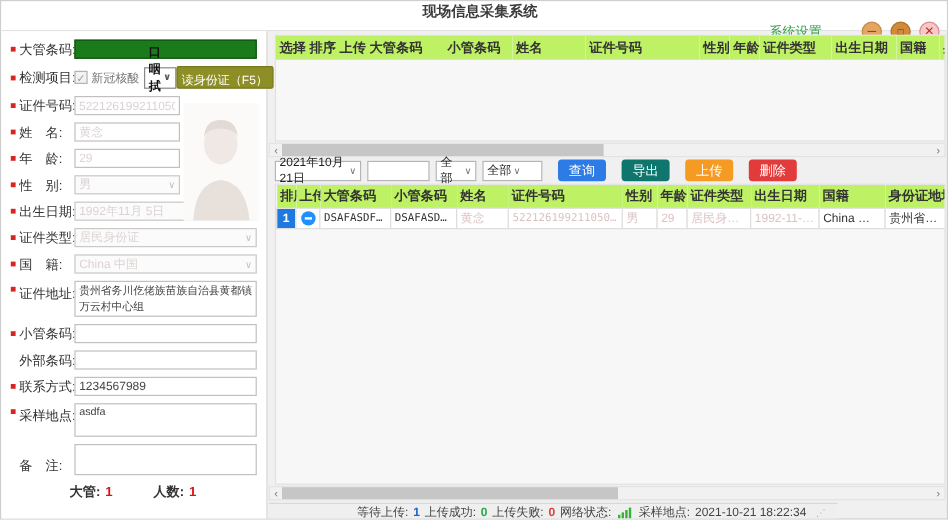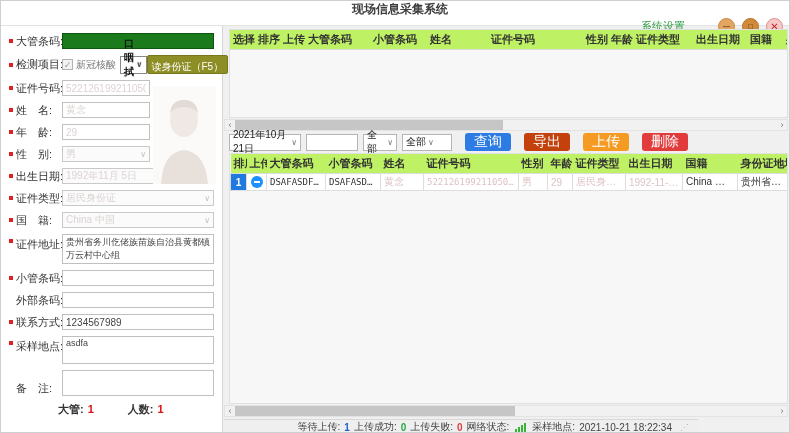--- a/index.html
+++ b/index.html
@@ -61,22 +61,22 @@
   #hs-bot .hs-thumb { width:280px; }
   .hs-track { flex:1; }
 
   #controls { position:absolute; left:228px; top:132px; width:559px; height:18px; display:flex; align-items:center; }
   .csel { height:17px; border:1px solid #b5b5b5; background:#fff; font-size:10px; color:#222; display:flex; align-items:center; padding:0 3px; }
   .csel .sarrow { color:#777; }
   #date-sel { width:72px; }
   #kw-input { width:52px; height:17px; border:1px solid #b5b5b5; font-size:10px; padding:0 3px; margin-left:5px; }
   #sel-all1 { width:34px; margin-left:5px; }
   #sel-all2 { width:50px; margin-left:5px; }
-  .cbtn { height:18px; border:none; border-radius:3px; color:#fff; font-size:14px; padding:0 9px; cursor:pointer; margin-left:13px; }
-  .b-query { background:#2d7ce5; } .b-export { background:#c2410c; } .b-upload { background:#f59a23; } .b-delete { background:#e23b3b; }
+  .cbtn { height:18px; border:none; border-radius:3px; color:#fff; font-size:11px; padding:0 9px; cursor:pointer; margin-left:13px; }
+  .b-query { background:#2d7ce5; } .b-export { background:#0f766e; } .b-upload { background:#f59a23; } .b-delete { background:#e23b3b; }
 
   #statusbar { position:absolute; left:223px; top:418px; width:474px; height:15px; background:#efefef; border-top:1px solid #d8d8d8; display:flex; align-items:center; justify-content:flex-end; font-size:10px; color:#444; gap:4px; padding-right:10px; }
   .st-blue { color:#1e62d0; font-weight:bold; } .st-green { color:#28a745; font-weight:bold; } .st-red { color:#e03c3c; font-weight:bold; }
   .sig { display:inline-flex; align-items:flex-end; gap:1px; height:9px; margin:0 2px; }
   .sig i { display:block; width:2px; background:#35b335; }
   .grip { color:#aaa; font-size:8px; margin-left:4px; }
 </style>
 </head>
 <body>
 

